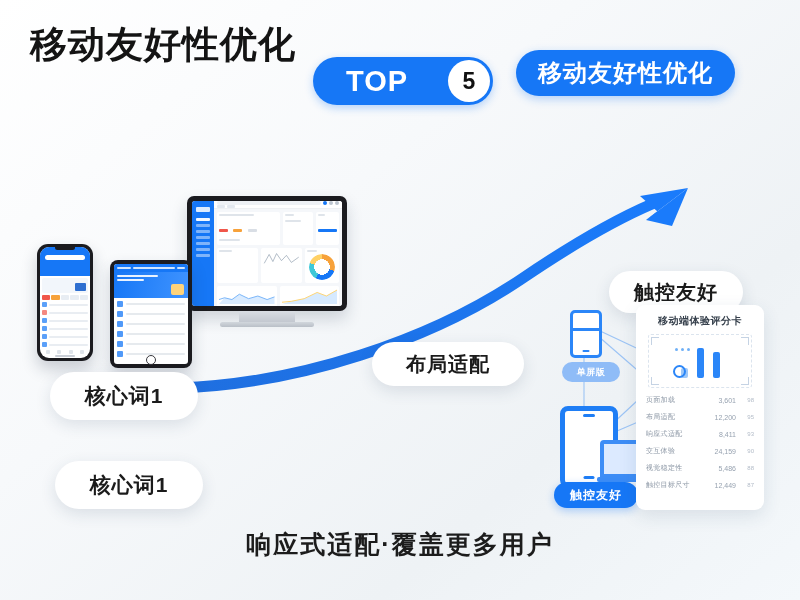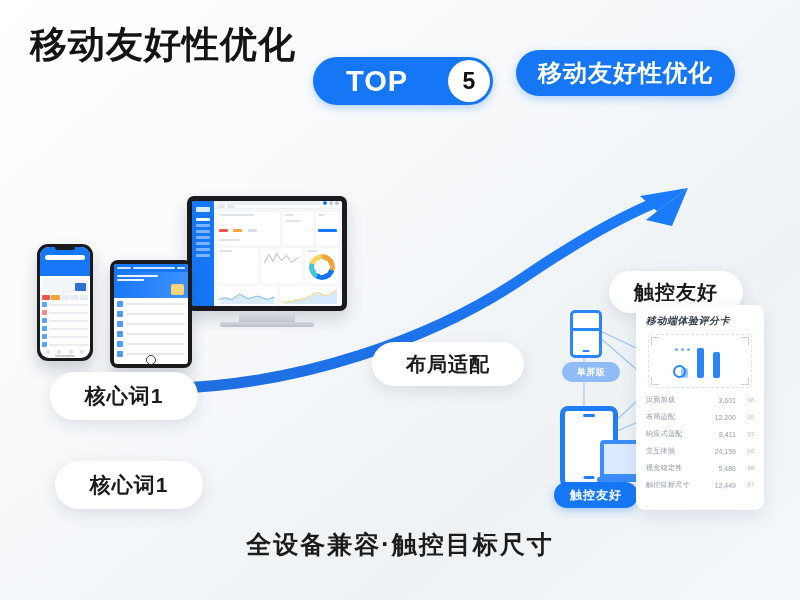--- a/index.html
+++ b/index.html
@@ -213,22 +213,22 @@
   }
   
   .scard{
     position:absolute;left:88px;top:5px;width:128px;height:205px;
     background:#ffffff;border-radius:9px;
     box-shadow:0 6px 18px rgba(40,70,110,.12);
     padding:9px 10px;box-sizing:border-box;
     filter:blur(.35px);
   }
   .scard-t{
-    text-align:left;font-size:10px;font-weight:bold;color:#36404c;
-    letter-spacing:.5px;margin-bottom:6px;font-style:italic;
+    text-align:center;font-size:10px;font-weight:bold;color:#36404c;
+    letter-spacing:.5px;margin-bottom:6px;
   }
   .scard-chart{
     position:relative;height:52px;margin:0 2px 7px;
     border:1px dashed #dbe4ee;border-radius:3px;
   }
   .scard-chart .cn{position:absolute;width:7px;height:7px;border:1.5px solid #c5d3e4;}
   .cn.tl{left:2px;top:2px;border-right:0;border-bottom:0;}
   .cn.tr{right:2px;top:2px;border-left:0;border-bottom:0;}
   .cn.bl{left:2px;bottom:2px;border-right:0;border-top:0;}
   .cn.br{right:2px;bottom:2px;border-left:0;border-top:0;}
@@ -519,15 +519,15 @@
           </div>
           <div class="srow">
             <span class="nm">触控目标尺寸</span>
             <span class="v1">12,449</span>
             <span class="v2">87</span>
           </div>
         </div>
     </div>
   </div>
 
-  <div class="hdr-foot">全设备兼容·触控目标尺寸</div>
+  <div class="hdr-foot">响应式适配·覆盖更多用户</div>
 
 </div>
 
 </body></html>

